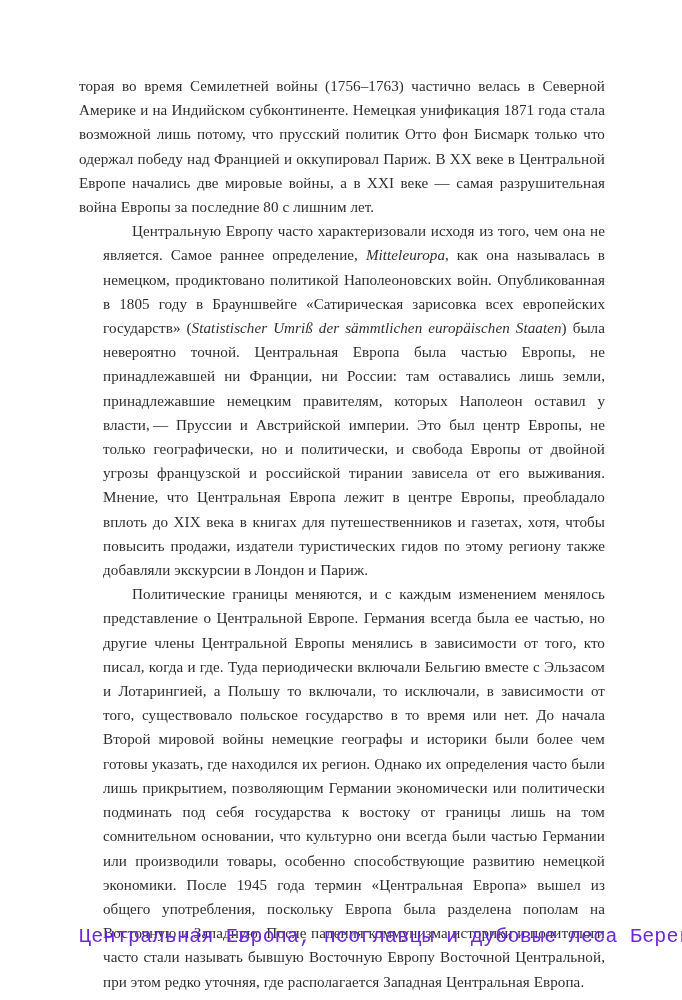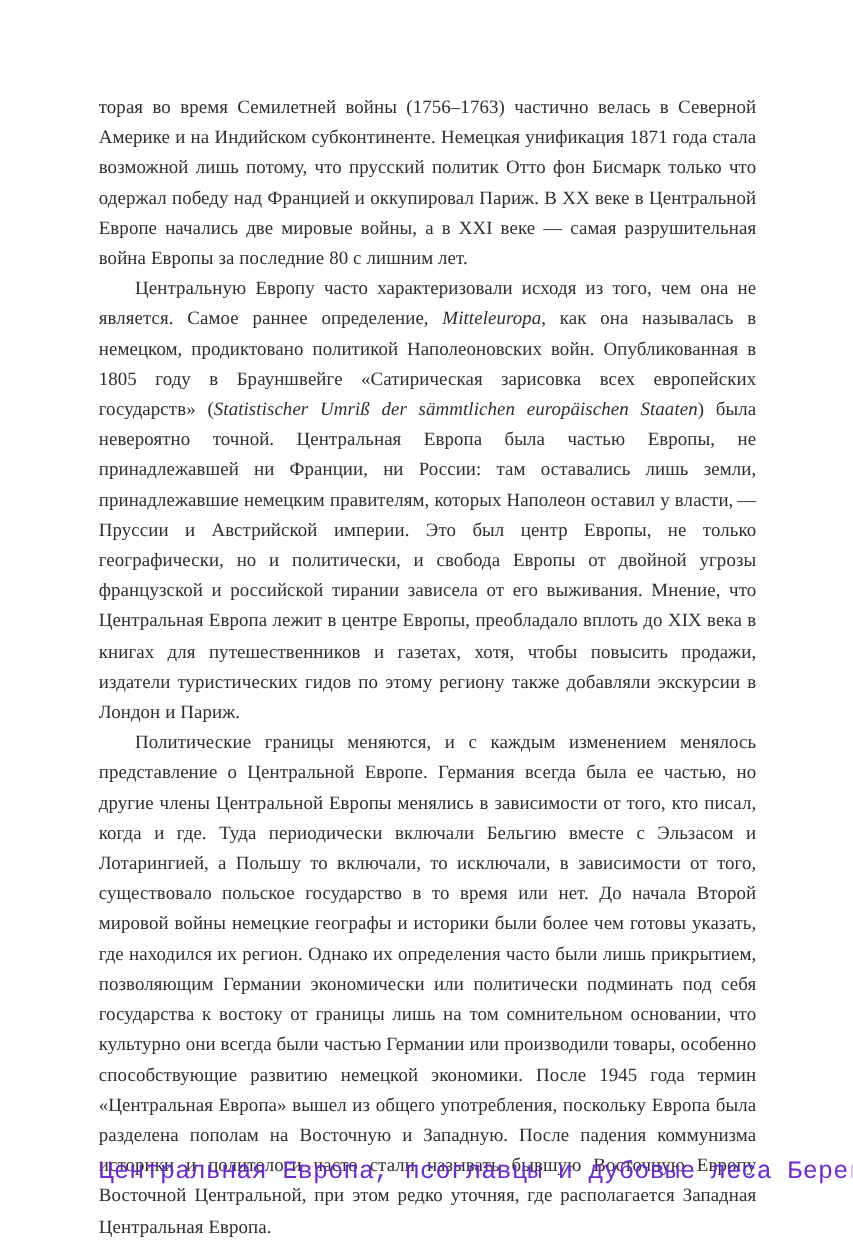--- a/index.html
+++ b/index.html
@@ -34,20 +34,21 @@
     text-align: justify;
     text-justify: inter-word;
     letter-spacing: 0.005em;
     word-spacing: 0.004em;
     -webkit-font-smoothing: antialiased;
     hyphens: manual;
   }
 
   .para.indent {
     text-indent: 29px;
+    margin-left: 24px;
   }
 
   .para em,
   .para i {
     font-style: italic;
   }
 
   
   #footer {
     position: absolute;

